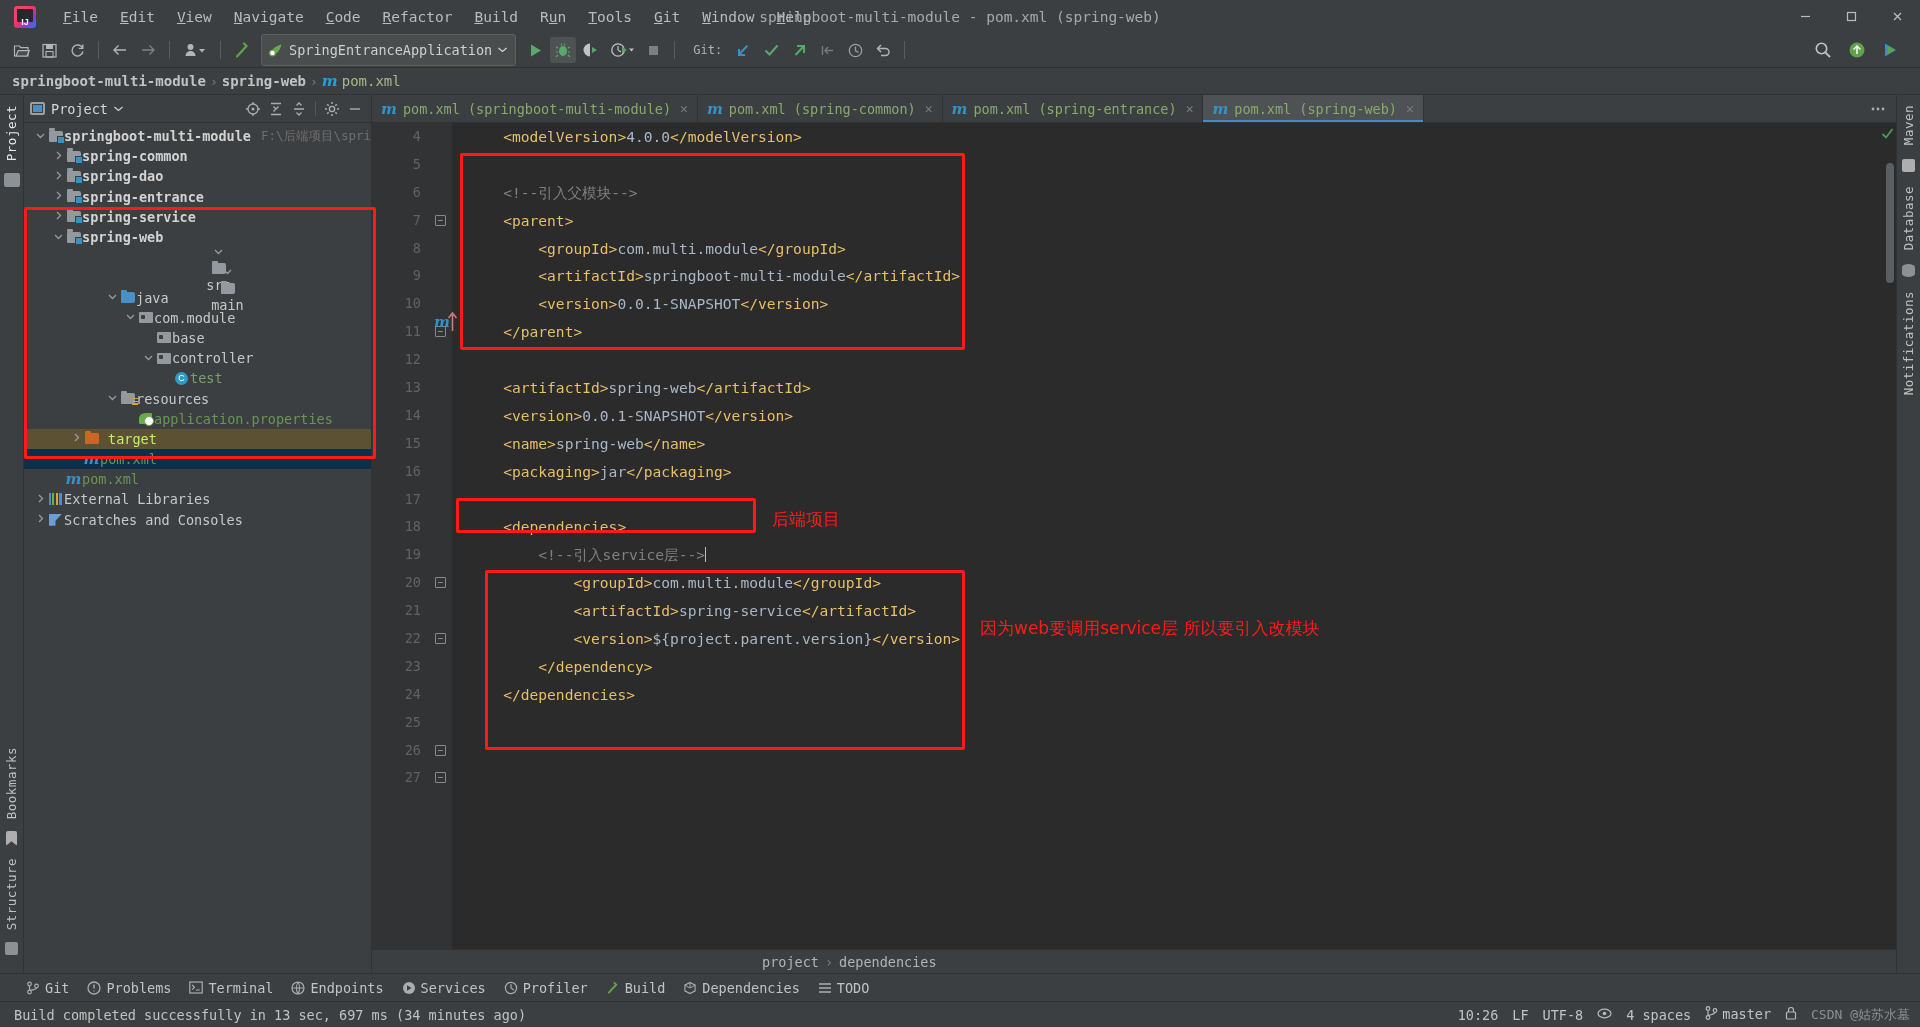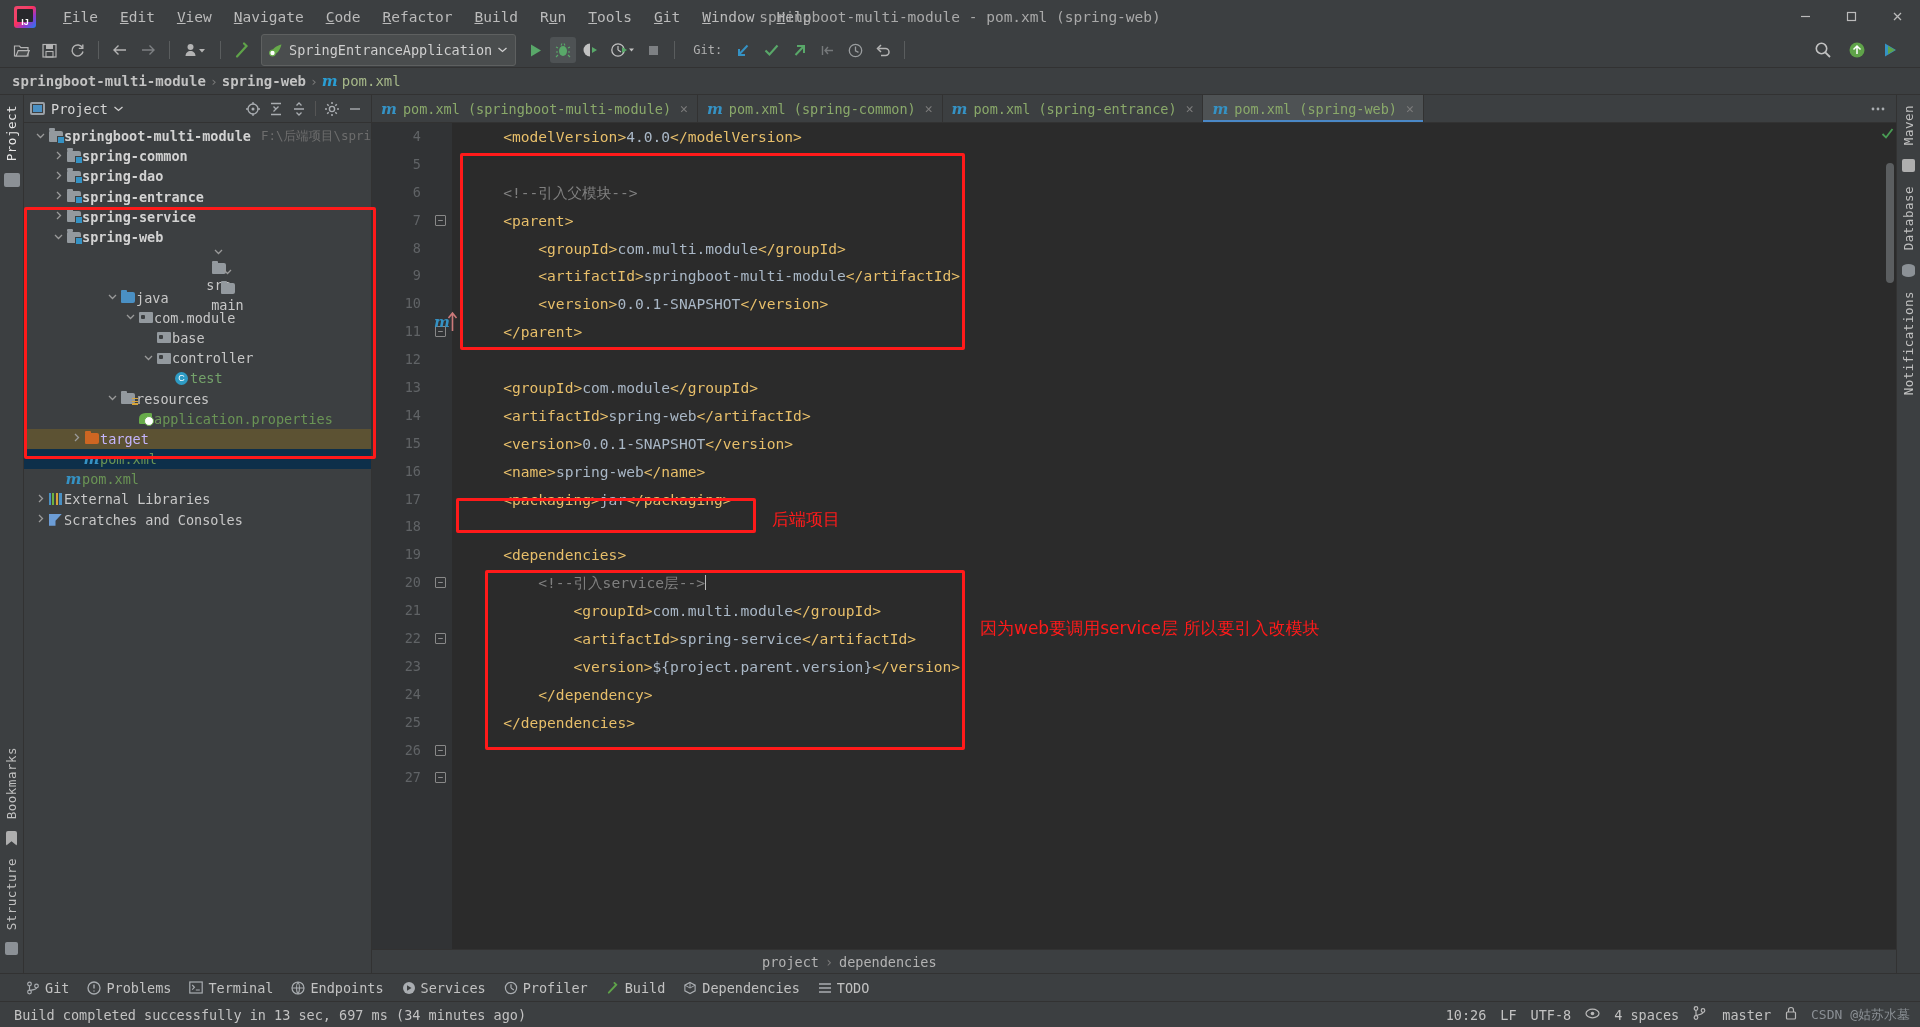--- a/index.html
+++ b/index.html
@@ -72,21 +72,21 @@
   .tree{ flex:1; overflow:hidden; padding-top:3px; font-family:"DejaVu Sans Mono",monospace; font-size:13.5px;}
   .row{ height:20.2px; display:flex; align-items:center; white-space:nowrap; position:relative; padding-right:4px;}
   .row .arrow{ width:13px; text-align:center; color:#9a9a9a; font-size:10px; flex:0 0 13px;}
   .row .ico{ width:17px; flex:0 0 17px; display:flex; align-items:center; justify-content:center;}
   .row .lbl{ color:#c8c8c8; }
   .row.sel{ background:#0d2f4a; }
   .row.hl{ background:#5c5233; }
   .lbl.mod{ font-weight:bold; color:#d2d2d2;}
   .lbl.green{ color:#74a36a;}
   .lbl.greenlt{ color:#6a9455;}
-  .lbl.yellow{ color:#c4b5fd;}
+  .lbl.yellow{ color:#bef264;padding-left:8px;}
   .path-note{ color:#6d6d6d; margin-left:10px; font-size:12.5px;}
   
   .f{ width:14px;height:11px;background:#93999e;border-radius:1px 2px 2px 1px; position:relative;}
   .f:before{content:"";position:absolute;left:0;top:-2.5px;width:6px;height:3px;background:#93999e;border-radius:1px;}
   .f.blue{ background:#4a90c4;} .f.blue:before{background:#4a90c4;}
   .f.orange{ background:#cd6622;} .f.orange:before{background:#cd6622;}
   .f.mod:after{content:"";position:absolute;right:-2px;bottom:-2px;width:6px;height:6px;background:#3592c4;border:1px solid #3c3f41;}
   .f.res:after{content:"";position:absolute;right:-3px;bottom:-2px;width:6px;height:8px;
      background:repeating-linear-gradient(#d6a43a 0 1.4px,transparent 1.4px 2.6px);}
   .pkg{ width:14px;height:11px;background:#93999e;border-radius:1px;position:relative;}
@@ -669,21 +669,20 @@
         <div class="codecol" id="codecol">
             <div class="cl">&nbsp;&nbsp;&nbsp;&nbsp;<span class="tg">&lt;modelVersion&gt;</span><span class="txt">4.0.0</span><span class="tg">&lt;/modelVersion&gt;</span></div>
             <div class="cl">&nbsp;</div>
             <div class="cl"><span class="cm">    &lt;!--引入父模块--&gt;</span></div>
             <div class="cl">&nbsp;&nbsp;&nbsp;&nbsp;<span class="tg">&lt;parent&gt;</span></div>
             <div class="cl">&nbsp;&nbsp;&nbsp;&nbsp;&nbsp;&nbsp;&nbsp;&nbsp;<span class="tg">&lt;groupId&gt;</span><span class="txt">com.multi.module</span><span class="tg">&lt;/groupId&gt;</span></div>
             <div class="cl">&nbsp;&nbsp;&nbsp;&nbsp;&nbsp;&nbsp;&nbsp;&nbsp;<span class="tg">&lt;artifactId&gt;</span><span class="txt">springboot-multi-module</span><span class="tg">&lt;/artifactId&gt;</span></div>
             <div class="cl">&nbsp;&nbsp;&nbsp;&nbsp;&nbsp;&nbsp;&nbsp;&nbsp;<span class="tg">&lt;version&gt;</span><span class="txt">0.0.1-SNAPSHOT</span><span class="tg">&lt;/version&gt;</span></div>
             <div class="cl">&nbsp;&nbsp;&nbsp;&nbsp;<span class="tg">&lt;/parent&gt;</span></div>
             <div class="cl">&nbsp;</div>
-            <div class="cl">&nbsp;&nbsp;&nbsp;&nbsp;<span class="tg">&lt;groupId&gt;</span><span class="txt">com.module</span><span class="tg">&lt;/groupId&gt;</span></div>
             <div class="cl">&nbsp;&nbsp;&nbsp;&nbsp;<span class="tg">&lt;artifactId&gt;</span><span class="txt">spring-web</span><span class="tg">&lt;/artifactId&gt;</span></div>
             <div class="cl">&nbsp;&nbsp;&nbsp;&nbsp;<span class="tg">&lt;version&gt;</span><span class="txt">0.0.1-SNAPSHOT</span><span class="tg">&lt;/version&gt;</span></div>
             <div class="cl">&nbsp;&nbsp;&nbsp;&nbsp;<span class="tg">&lt;name&gt;</span><span class="txt">spring-web</span><span class="tg">&lt;/name&gt;</span></div>
             <div class="cl">&nbsp;&nbsp;&nbsp;&nbsp;<span class="tg">&lt;packaging&gt;</span><span class="txt">jar</span><span class="tg">&lt;/packaging&gt;</span></div>
             <div class="cl">&nbsp;</div>
             <div class="cl">&nbsp;&nbsp;&nbsp;&nbsp;<span class="tg">&lt;dependencies&gt;</span></div>
             <div class="cl"><span class="cm">        &lt;!--引入service层--&gt;</span><span class="caret"></span></div>
             <div class="cl">&nbsp;&nbsp;&nbsp;&nbsp;&nbsp;&nbsp;&nbsp;&nbsp;&nbsp;&nbsp;&nbsp;&nbsp;<span class="tg">&lt;groupId&gt;</span><span class="txt">com.multi.module</span><span class="tg">&lt;/groupId&gt;</span></div>
             <div class="cl">&nbsp;&nbsp;&nbsp;&nbsp;&nbsp;&nbsp;&nbsp;&nbsp;&nbsp;&nbsp;&nbsp;&nbsp;<span class="tg">&lt;artifactId&gt;</span><span class="txt">spring-service</span><span class="tg">&lt;/artifactId&gt;</span></div>
             <div class="cl">&nbsp;&nbsp;&nbsp;&nbsp;&nbsp;&nbsp;&nbsp;&nbsp;&nbsp;&nbsp;&nbsp;&nbsp;<span class="tg">&lt;version&gt;</span><span class="txt">${project.parent.version}</span><span class="tg">&lt;/version&gt;</span></div>
@@ -814,21 +813,21 @@
       <span>10:26</span>
       <span>LF</span>
       <span>UTF-8</span>
       <span>
         <svg width="15" height="13" viewBox="0 0 15 13">
             <ellipse cx="7.5" cy="6.5" rx="6.5" ry="4.3" fill="none" stroke="#b8b8b8" stroke-width="1.2"></ellipse>
             <circle cx="7.5" cy="6.5" r="1.8" fill="#b8b8b8"></circle>
           </svg>
       </span>
       <span>4 spaces</span>
-      <span style="display:flex;align-items:center;gap:16px">
+      <span style="display:flex;align-items:flex-start;gap:4px">
         <span>
           <svg width="13" height="14" viewBox="0 0 13 14">
               <circle cx="3" cy="2.5" r="1.8" fill="none" stroke="#b8b8b8" stroke-width="1.2"></circle>
               <circle cx="3" cy="11.5" r="1.8" fill="none" stroke="#b8b8b8" stroke-width="1.2"></circle>
               <circle cx="10" cy="4.5" r="1.8" fill="none" stroke="#b8b8b8" stroke-width="1.2"></circle>
               <path d="M3 4.3v5.4M10 6.3c0 2-3 2-7 3.2" fill="none" stroke="#b8b8b8" stroke-width="1.2"></path>
             </svg>
         </span>
         <span>master</span>
       </span>

